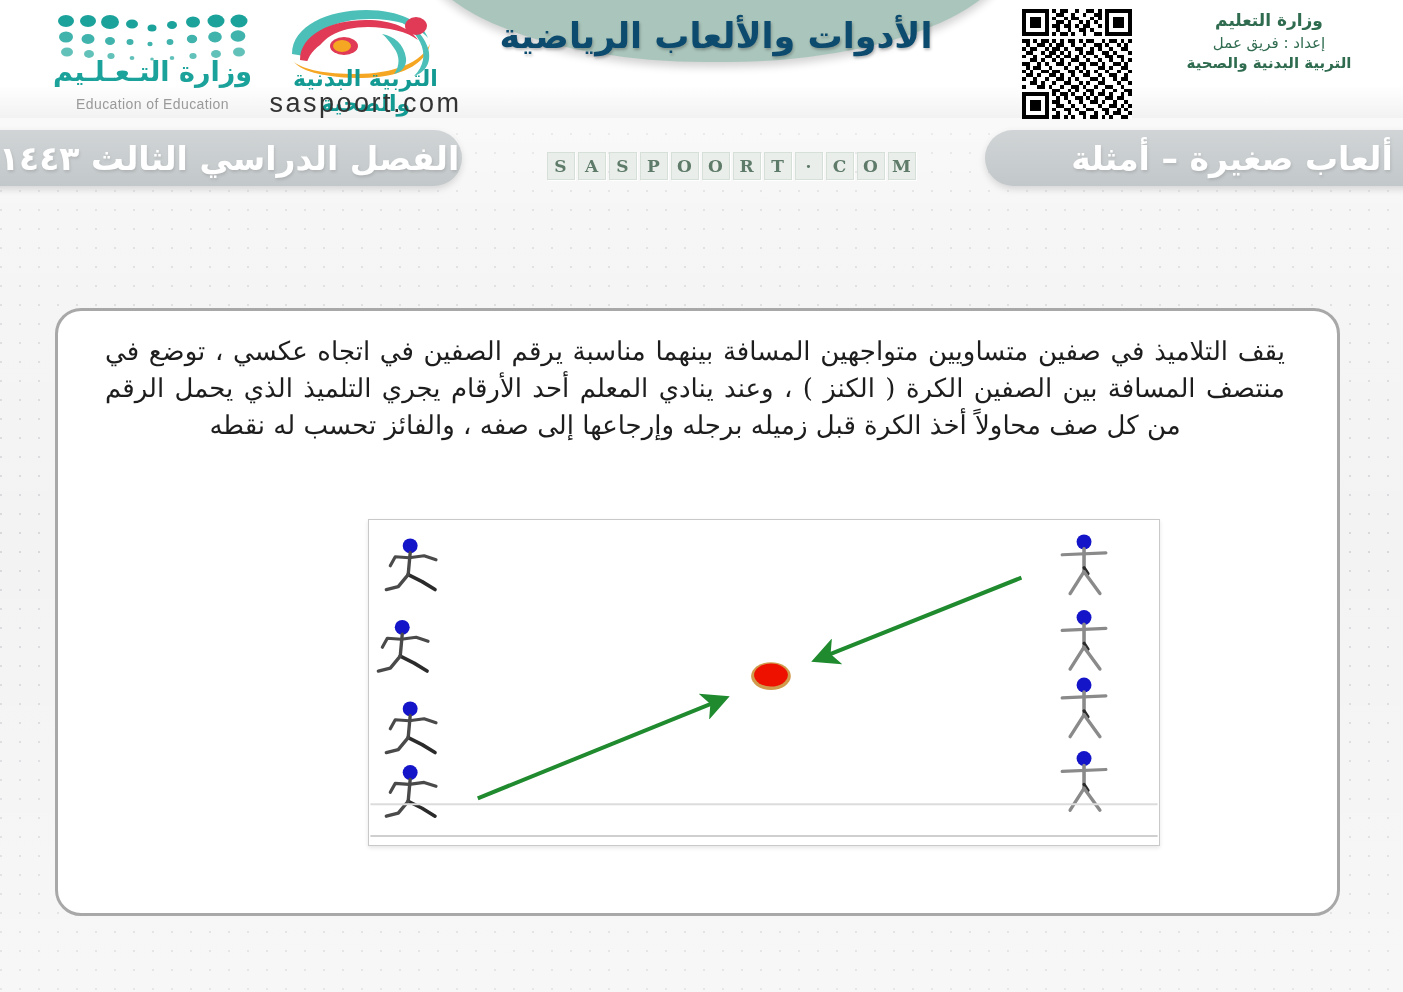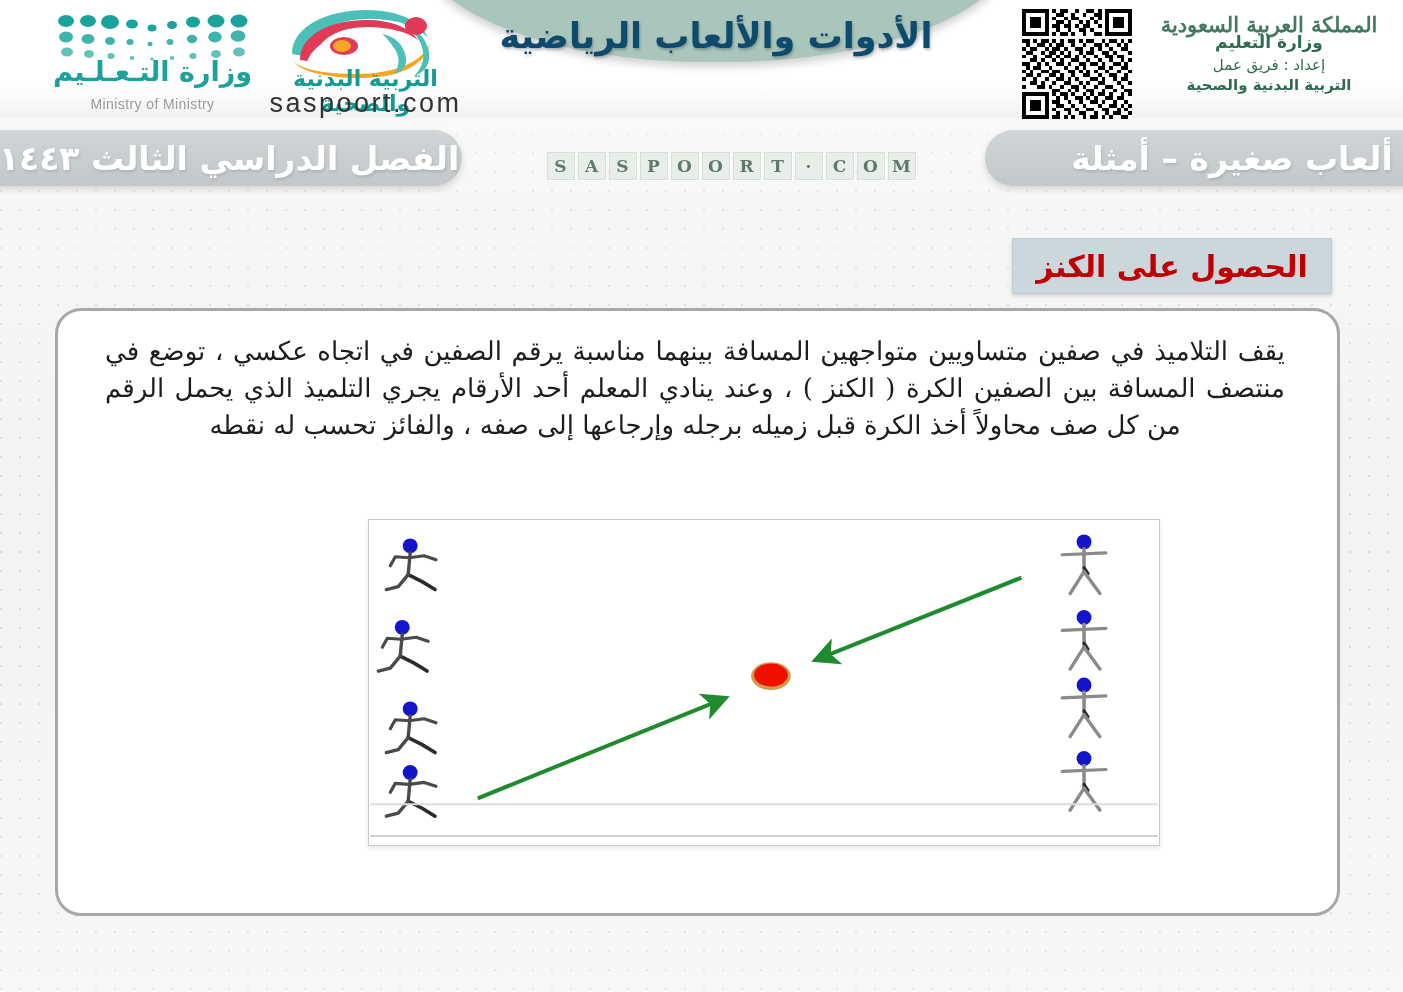--- a/index.html
+++ b/index.html
@@ -196,21 +196,21 @@
           <ellipse cx="61" cy="44" rx="3.6" ry="2.9"></ellipse>
           <ellipse cx="82" cy="46" rx="2.4" ry="2"></ellipse>
           <ellipse cx="102" cy="47" rx="1.8" ry="1.6"></ellipse>
           <ellipse cx="122" cy="46" rx="2.3" ry="2"></ellipse>
           <ellipse cx="143" cy="44" rx="3.6" ry="2.9"></ellipse>
           <ellipse cx="166" cy="42" rx="5" ry="3.9"></ellipse>
           <ellipse cx="189" cy="40" rx="6" ry="4.6"></ellipse>
         </g>
       </svg>
       <div id="moe-ar">وزارة التـعـلـيم</div>
-      <div id="moe-en">Ministry of Ministry</div>
+      <div id="moe-en">Education of Education</div>
     </div>
 
     <div id="sas-logo">
       <svg id="sas-mark" viewBox="0 0 190 74">
         <path d="M22 50 C22 22 58 6 96 6 C130 6 152 18 158 34 C148 22 126 15 100 15 C66 15 38 28 34 52 Z" fill="#4cc0b8"></path>
         <path d="M30 56 C30 30 62 16 96 16 C122 16 140 24 148 36 C138 28 118 23 98 23 C70 23 46 34 44 58 Z" fill="#e03a56"></path>
         <path d="M36 62 C40 42 62 30 90 30 C110 30 124 36 130 44 C120 38 106 35 92 35 C72 35 54 44 50 62 Z" fill="#ffffff"></path>
         <ellipse cx="74" cy="42" rx="14" ry="9" fill="#e03a56"></ellipse>
         <ellipse cx="72" cy="42" rx="9" ry="6" fill="#f5a623"></ellipse>
         <path d="M24 58 C34 66 56 70 86 70 C124 70 152 58 160 40 C156 60 130 74 92 74 C58 74 32 68 24 58 Z" fill="#f5a623"></path>
@@ -456,21 +456,20 @@
           <rect x="13" y="28" width="1" height="1"></rect>
           <rect x="16" y="28" width="1" height="1"></rect>
           <rect x="18" y="28" width="2" height="1"></rect>
           <rect x="21" y="28" width="1" height="1"></rect>
           <rect x="23" y="28" width="1" height="1"></rect>
           <rect x="26" y="28" width="2" height="1"></rect>
       </g>
     </svg>
 
     <div id="min-block">
-      <div id="min-kingdom">المملكة العربية السعودية</div>
       <div id="min-ministry">وزارة التعليم</div>
       <div id="min-prep">إعداد : فريق عمل</div>
       <div id="min-dept">التربية البدنية والصحية</div>
     </div>
   </div>
 
   <div class="pill" id="term-pill">
     <span>الفصل الدراسي الثالث ١٤٤٣هـ</span>
   </div>
 
@@ -486,23 +485,20 @@
       <span class="wm-ch">O</span>
       <span class="wm-ch">O</span>
       <span class="wm-ch">R</span>
       <span class="wm-ch">T</span>
       <span class="wm-ch">·</span>
       <span class="wm-ch">C</span>
       <span class="wm-ch">O</span>
       <span class="wm-ch">M</span>
     </div>
 
-  <div id="lesson-badge">
-    <span id="lesson-badge-text">الحصول على الكنز</span>
-  </div>
 
   <div id="content-card">
 
     <div id="body-text">
       <p>يقف التلاميذ في صفين متساويين متواجهين المسافة بينهما مناسبة يرقم الصفين في اتجاه عكسي ، توضع في منتصف المسافة بين الصفين الكرة ( الكنز ) ، وعند ينادي المعلم أحد الأرقام يجري التلميذ الذي يحمل الرقم من كل صف محاولاً أخذ الكرة قبل زميله برجله وإرجاعها إلى صفه ، والفائز تحسب له نقطه</p>
     </div>
 
     <div id="diagram">
       <svg id="diagram-svg" viewBox="0 0 792 327">
         <defs>

